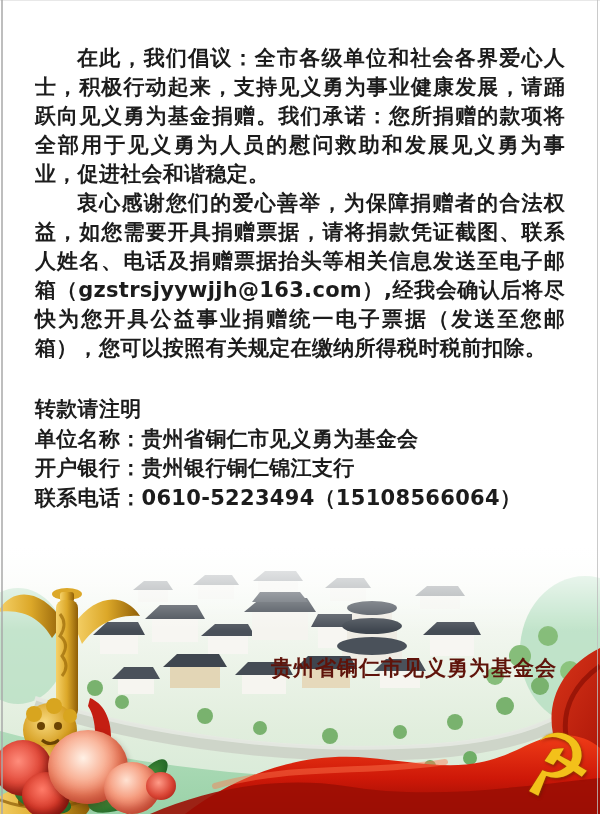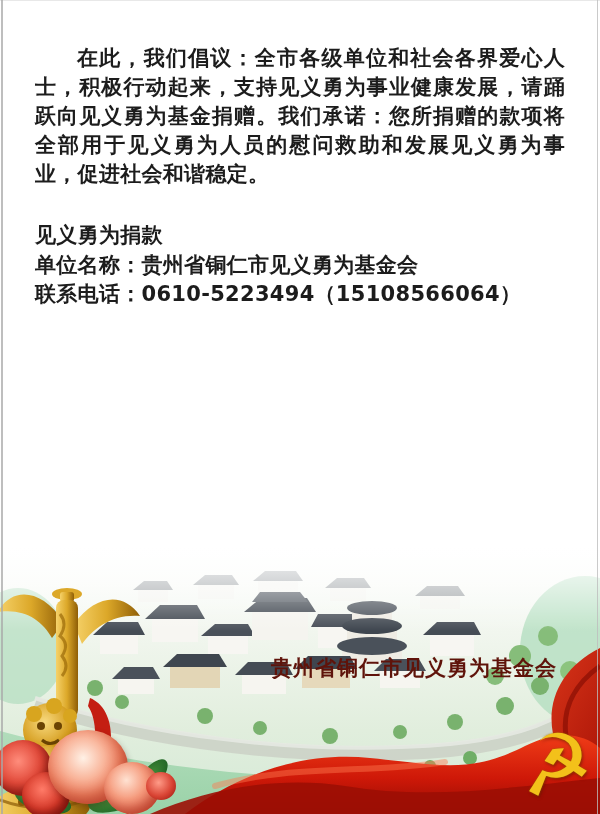--- a/index.html
+++ b/index.html
@@ -232,19 +232,21 @@
       <div class="flower peony-pink"></div>
       <div class="flower peony-coral"></div>
       <div class="flower rose-bud"></div>
     </div>
 
     <div class="org-name">贵州省铜仁市见义勇为基金会</div>
   </div>
 
   <div class="content">
     <p class="para">在此，我们倡议：全市各级单位和社会各界爱心人士，积极行动起来，支持见义勇为事业健康发展，请踊跃向见义勇为基金捐赠。我们承诺：您所捐赠的款项将全部用于见义勇为人员的慰问救助和发展见义勇为事业，促进社会和谐稳定。</p>
+    <p class="para">衷心感谢您们的爱心善举，为保障捐赠者的合法权益，如您需要开具捐赠票据，请将捐款凭证截图、联系人姓名、电话及捐赠票据抬头等相关信息发送至电子邮箱（gzstrsjyywjjh@163.com）,经我会确认后将尽快为您开具公益事业捐赠统一电子票据（发送至您邮箱），您可以按照有关规定在缴纳所得税时税前扣除。</p>
     <div class="account">
-      <div class="acct-line">见义勇为捐款</div>
+      <div class="acct-line">转款请注明</div>
       <div class="acct-line">单位名称：贵州省铜仁市见义勇为基金会</div>
+      <div class="acct-line">开户银行：贵州银行铜仁锦江支行</div>
       <div class="acct-line">联系电话：0610-5223494（15108566064）</div>
     </div>
   </div>
 </div>
 
 </body></html>

